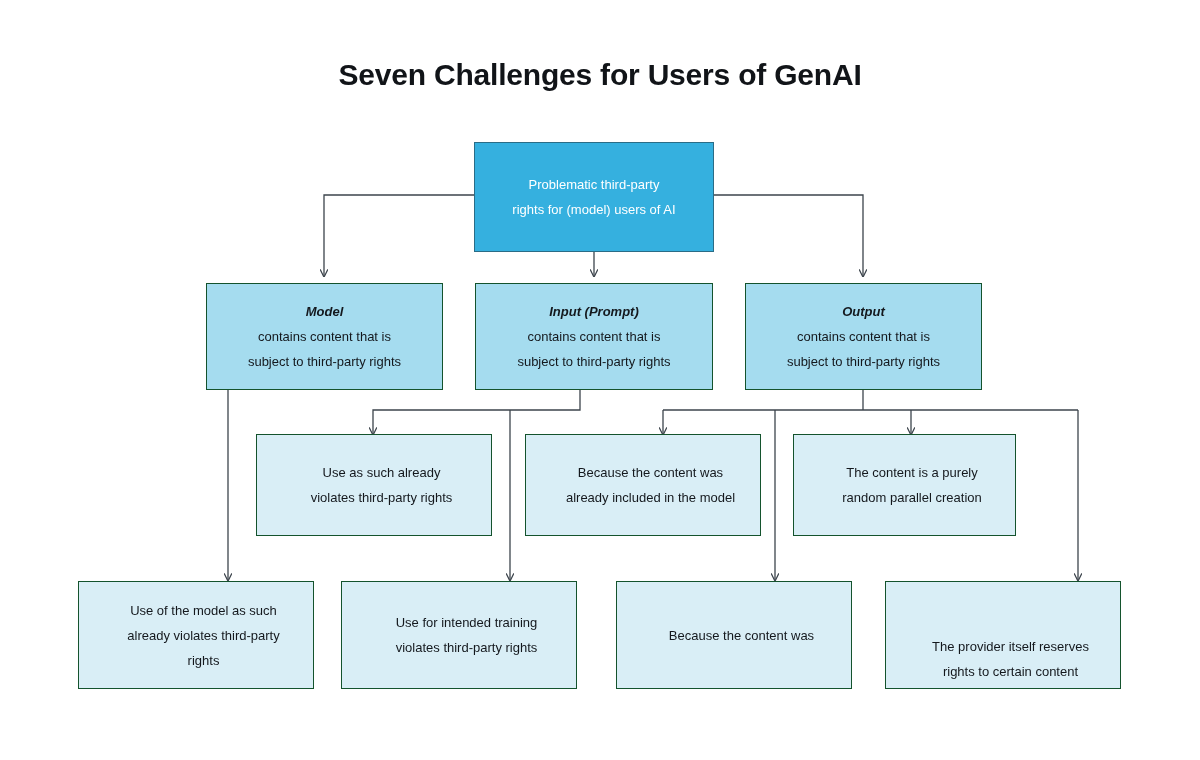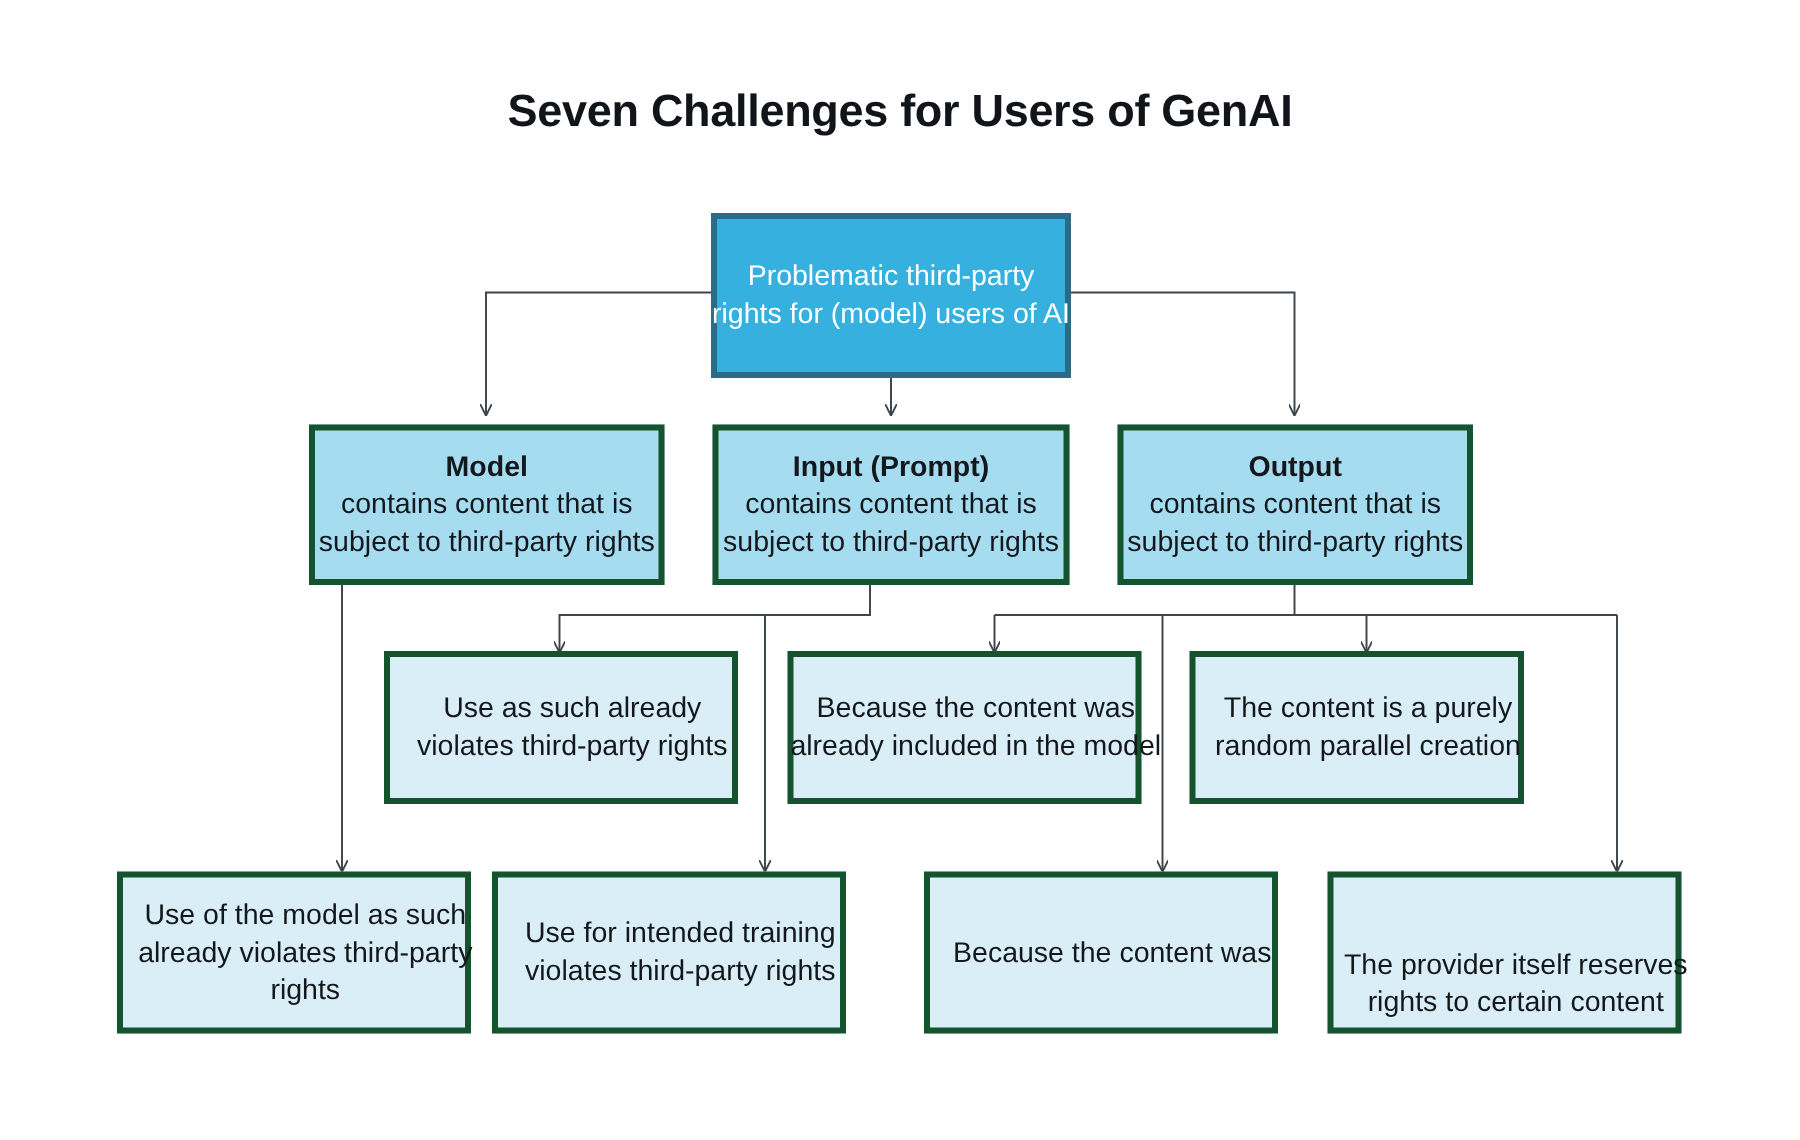--- a/index.html
+++ b/index.html
@@ -33,37 +33,38 @@
   #connectors {
     position: absolute;
     left: 0;
     top: 0;
     width: 1200px;
     height: 760px;
   }
   .node {
     position: absolute;
     box-sizing: border-box;
-    border: 4px solid #14532d;
+    border: 1px solid #14532d;
     display: flex;
     flex-direction: column;
     align-items: center;
     justify-content: center;
     text-align: center;
     line-height: 25px;
-    font-size: 19px;
+    font-size: 13px;
     color: #14181d;
     padding: 4px 8px;
   }
   .node .line {
     display: block;
     white-space: nowrap;
   }
   .node .line.heading {
     font-weight: bold;
+    font-style: italic;
   }
   .node-root {
     background: #35b0df;
     color: #ffffff;
     border-color: #2a6c86;
   }
   .node-mid {
     background: #a5dcef;
   }
   .node-leaf {
@@ -148,21 +149,21 @@
     <span class="line">The content is a purely</span>
     <span class="line">random parallel creation</span>
   </div>
 
   <div class="node node-leaf" style="left:78px; top:581px; width:236px; height:108px;">
     <span class="line">Use of the model as such</span>
     <span class="line">already violates third-party</span>
     <span class="line">rights</span>
   </div>
 
-  <div class="node node-leaf" style="left:328px; top:581px; width:236px; height:108px;">
+  <div class="node node-leaf" style="left:341px; top:581px; width:236px; height:108px;">
     <span class="line">Use for intended training</span>
     <span class="line">violates third-party rights</span>
   </div>
 
   <div class="node node-leaf" style="left:616px; top:581px; width:236px; height:108px;">
     <span class="line">Because the content was</span>
   </div>
 
   <div class="node node-leaf" style="left:885px; top:581px; width:236px; height:108px;justify-content:flex-end;">
     <span class="line">The provider itself reserves</span>

